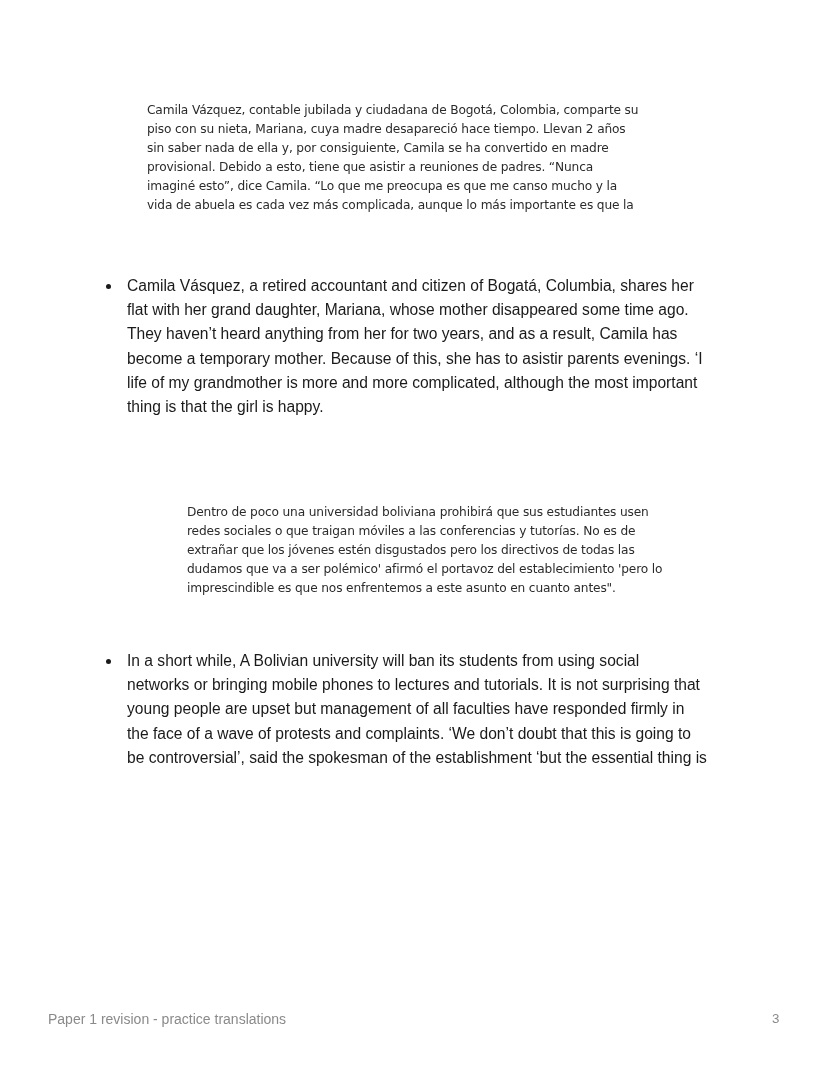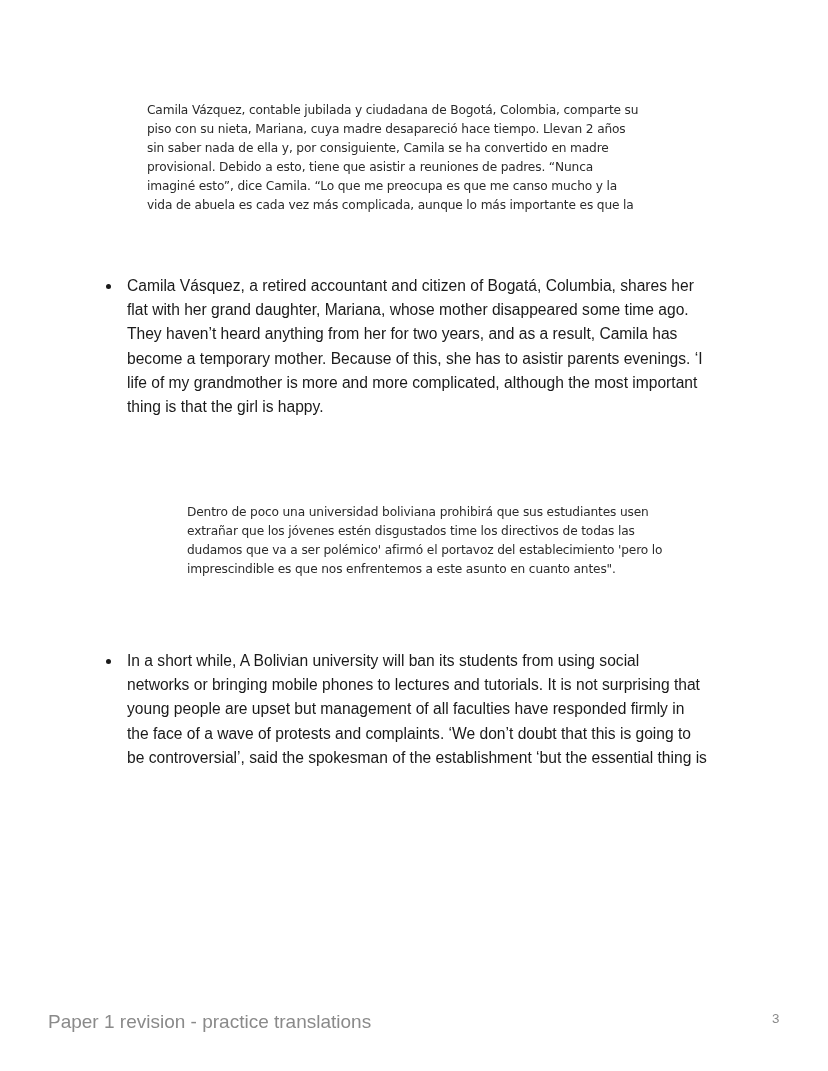--- a/index.html
+++ b/index.html
@@ -33,21 +33,21 @@
       background: #1a1a1a;
     }
     .bullet-item .text { position: absolute; left: 21px; top: 0; width: 620px; }
     .bullet-item .line { display: block; white-space: nowrap; }
 
     #en1 { top: 274px; }
     #en2 { top: 649px; }
 
     .footer-left {
       position: absolute; left: 48px; top: 1011px;
-      font-family: "Liberation Sans", sans-serif; font-size: 19px; color: #8a8a8a;
+      font-family: "Liberation Sans", sans-serif; font-size: 14px; color: #8a8a8a;
     }
     .footer-right {
       position: absolute; left: 772px; top: 1011px;
       font-family: "Liberation Sans", sans-serif; font-size: 13.3px; color: #8a8a8a;
     }
   </style>
 </head>
 <body>
 
 <div class="page">
@@ -68,21 +68,22 @@
       <span class="line">flat with her grand daughter, Mariana, whose mother disappeared some time ago.</span>
       <span class="line">They haven’t heard anything from her for two years, and as a result, Camila has</span>
       <span class="line">become a temporary mother. Because of this, she has to asistir parents evenings. ‘I</span>
       <span class="line">life of my grandmother is more and more complicated, although the most important</span>
       <span class="line">thing is that the girl is happy.</span>
     </div>
   </div>
 
   <div id="es2" class="es-block">
     <span class="line">Dentro de poco una universidad boliviana prohibirá que sus estudiantes usen</span>
-    <span class="line">extrañar que los jóvenes estén disgustados time los directivos de todas las</span>
+    <span class="line">redes sociales o que traigan móviles a las conferencias y tutorías. No es de</span>
+    <span class="line">extrañar que los jóvenes estén disgustados pero los directivos de todas las</span>
     <span class="line">dudamos que va a ser polémico' afirmó el portavoz del establecimiento 'pero lo</span>
     <span class="line">imprescindible es que nos enfrentemos a este asunto en cuanto antes".</span>
   </div>
 
   <div id="en2" class="bullet-item">
     <span class="dot"></span>
     <div class="text">
       <span class="line">In a short while, A Bolivian university will ban its students from using social</span>
       <span class="line">networks or bringing mobile phones to lectures and tutorials. It is not surprising that</span>
       <span class="line">young people are upset but management of all faculties have responded firmly in</span>

